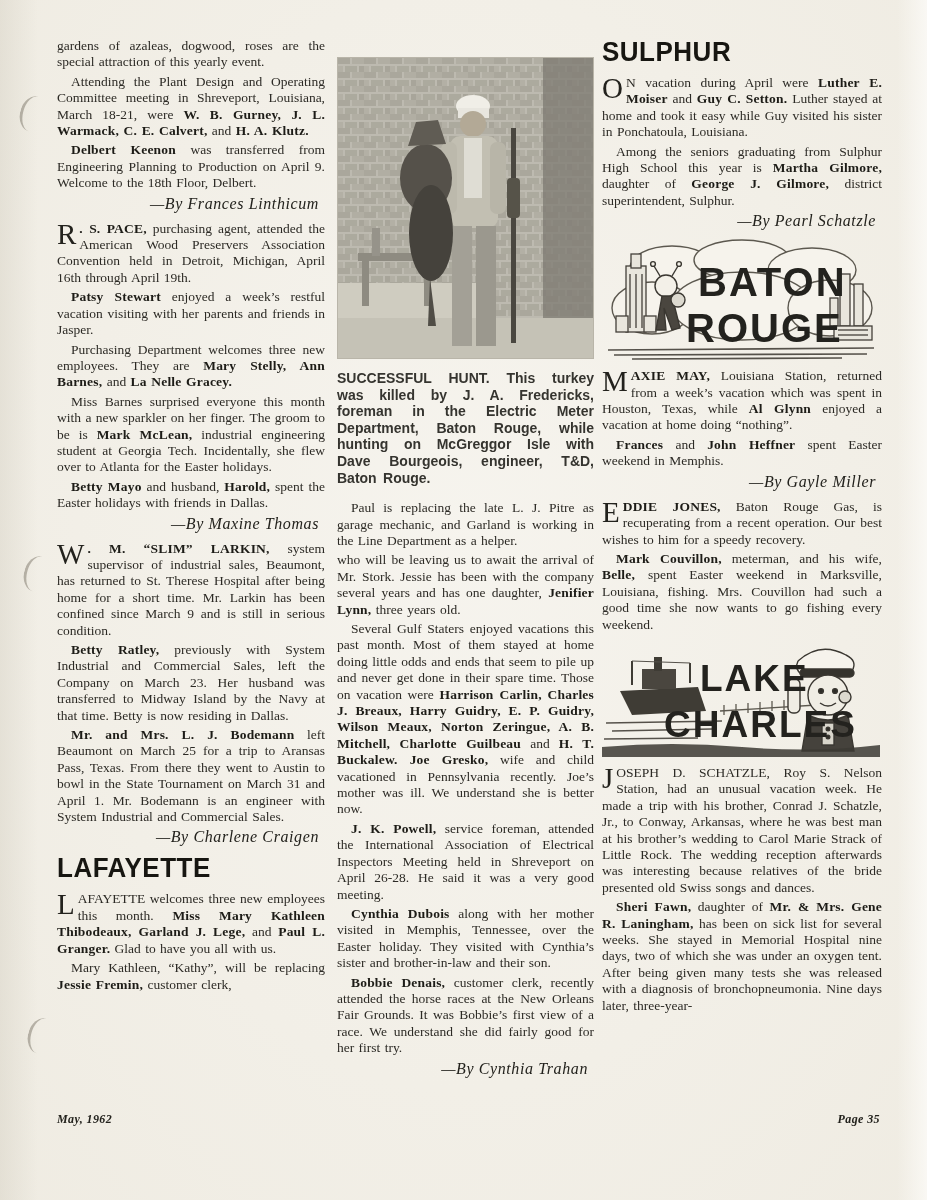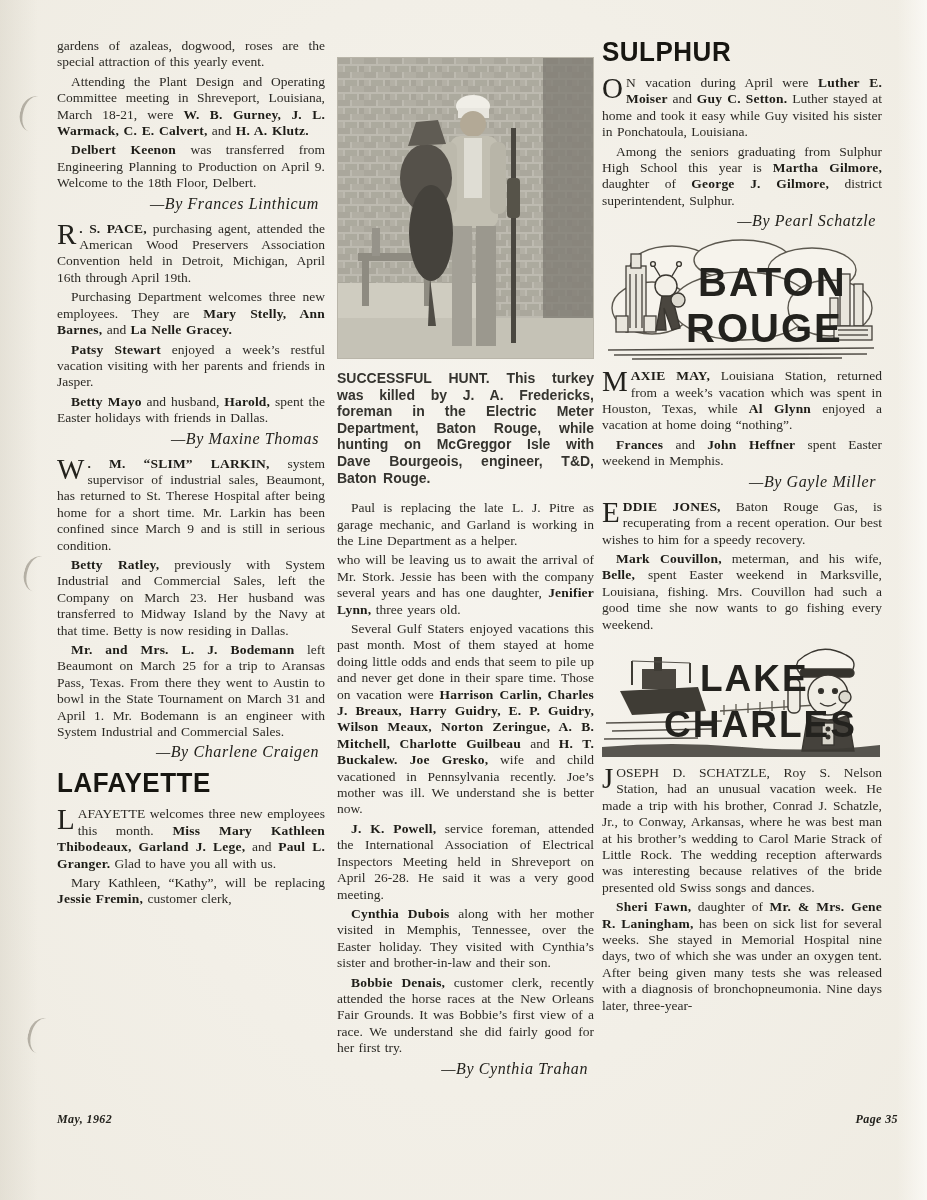--- a/index.html
+++ b/index.html
@@ -60,21 +60,21 @@
   }
   .punch.h1{left:20px;top:96px;}
   .punch.h2{left:24px;top:556px;}
   .punch.h3{left:28px;top:1018px;}
 
   .footer{
     position:absolute;top:1112px;font-size:12px;font-weight:700;
     font-style:italic;color:#23221d;letter-spacing:.4px;
   }
   .footer.left{left:57px;}
-  .footer.right{right:29px;text-align:right;font-family:Liberation Serif, serif;}
+  .footer.right{right:47px;text-align:right;font-family:Liberation Serif, serif;}
 
   svg text.big{
     font-family:"Liberation Sans", sans-serif;font-weight:700;
     fill:#23221e;letter-spacing:2px;
   }
 </style>
 </head>
 <body>
 
 <div class="page">
@@ -82,22 +82,23 @@
   <div class="punch h1"></div>
   <div class="punch h2"></div>
   <div class="punch h3"></div>
 
   <div class="col left">
     <p class="body lead"><span>gardens of azaleas, dogwood, roses are the special attraction of this yearly event.</span></p>
     <p class="body"><span>Attending the Plant Design and Operating Committee meeting in Shreveport, Louisiana, March 18-21, were </span><b>W. B. Gurney, J. L. Warmack, C. E. Calvert,</b><span> and </span><b>H. A. Klutz.</b></p>
     <p class="body"><b>Delbert Keenon</b><span> was transferred from Engineering Planning to Production on April 9. Welcome to the 18th Floor, Delbert.</span></p>
     <p class="byline">—By Frances Linthicum</p>
     <p class="body lead"><span class="dc">R</span><b>. S. PACE,</b><span> purchasing agent, attended the American Wood Preservers Association Convention held in Detroit, Michigan, April 16th through April 19th.</span></p>
+    <p class="body"><b>Patsy Stewart</b><span> enjoyed a week’s restful vacation visiting with her parents and friends in Jasper.</span></p>
     <p class="body"><span>Purchasing Department welcomes three new employees. They are </span><b>Mary Stelly, Ann Barnes,</b><span> and </span><b>La Nelle Gracey.</b></p>
-    <p class="body"><b>Patsy Stewart</b><span> enjoyed a week’s restful vacation visiting with her parents and friends in Jasper.</span></p>
+    <p class="body"><span>Miss Barnes surprised everyone this month with a new sparkler on her finger. The groom to be is </span><b>Mark McLean,</b><span> industrial engineering student at Georgia Tech. Incidentally, she flew over to Atlanta for the Easter holidays.</span></p>
     <p class="body"><b>Betty Mayo</b><span> and husband, </span><b>Harold,</b><span> spent the Easter holidays with friends in Dallas.</span></p>
     <p class="byline">—By Maxine Thomas</p>
     <p class="body lead"><span class="dc">W</span><b>. M. “SLIM” LARKIN,</b><span> system supervisor of industrial sales, Beaumont, has returned to St. Therese Hospital after being home for a short time. Mr. Larkin has been confined since March 9 and is still in serious condition.</span></p>
     <p class="body"><b>Betty Ratley,</b><span> previously with System Industrial and Commercial Sales, left the Company on March 23. Her husband was transferred to Midway Island by the Navy at that time. Betty is now residing in Dallas.</span></p>
     <p class="body"><b>Mr. and Mrs. L. J. Bodemann</b><span> left Beaumont on March 25 for a trip to Aransas Pass, Texas. From there they went to Austin to bowl in the State Tournament on March 31 and April 1. Mr. Bodemann is an engineer with System Industrial and Commercial Sales.</span></p>
     <p class="byline">—By Charlene Craigen</p>
     <h2 class="sec-h">LAFAYETTE</h2>
     <p class="body lead"><span class="dc">L</span><span>AFAYETTE welcomes three new employees this month. </span><b>Miss Mary Kathleen Thibodeaux, Garland J. Lege,</b><span> and </span><b>Paul L. Granger.</b><span> Glad to have you all with us.</span></p>
     <p class="body"><span>Mary Kathleen, “Kathy”, will be replacing </span><b>Jessie Fremin,</b><span> customer clerk,</span></p>
   </div>

